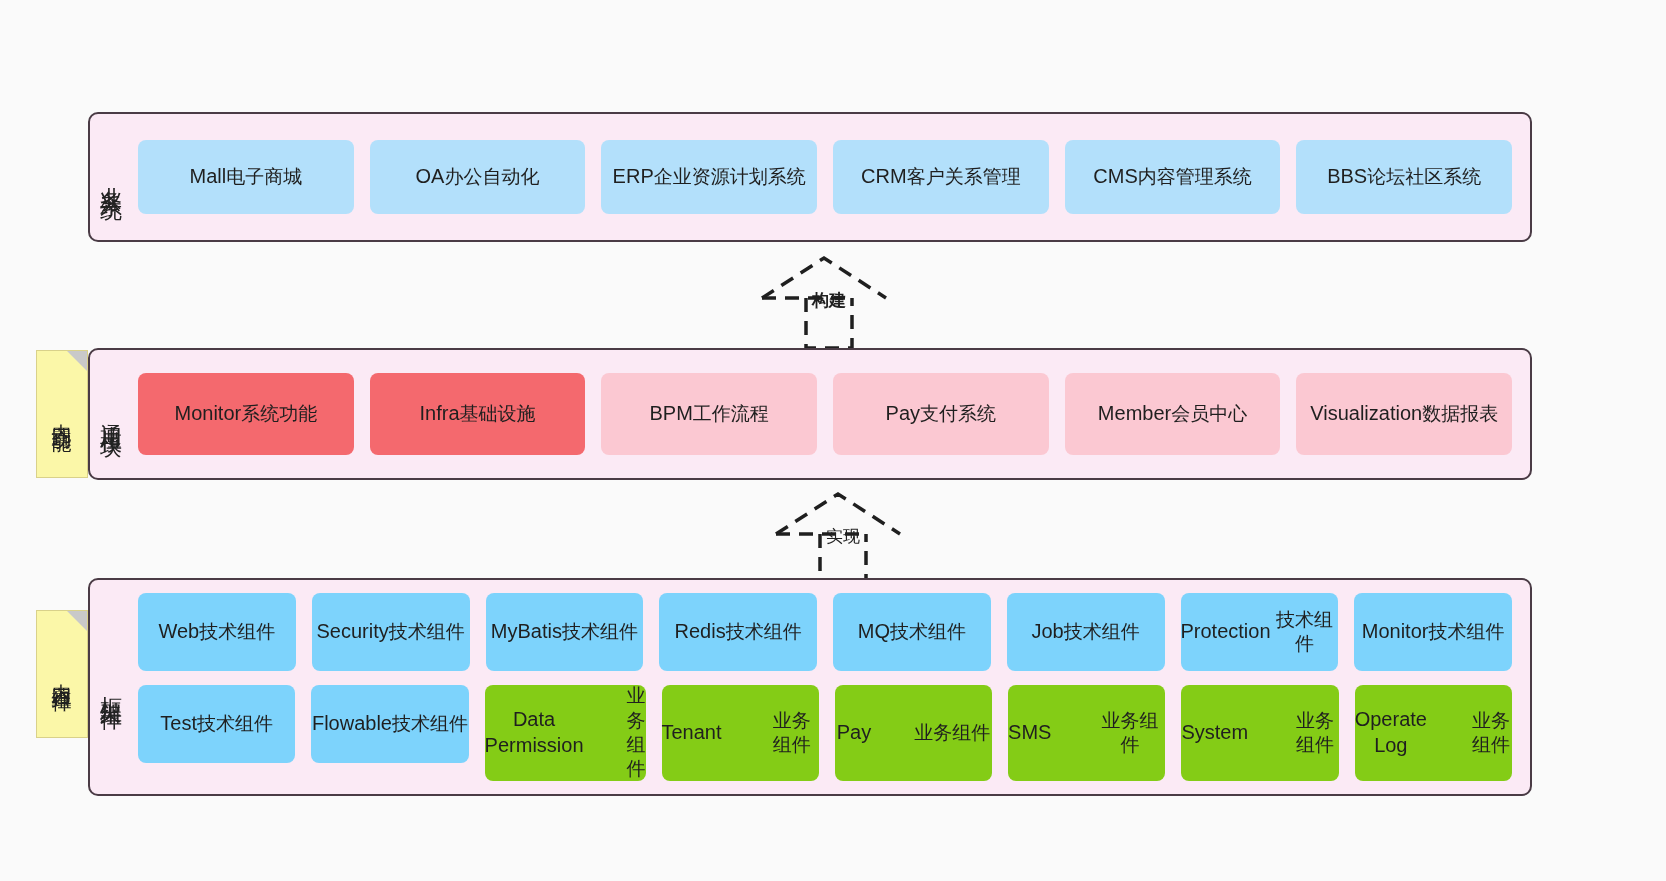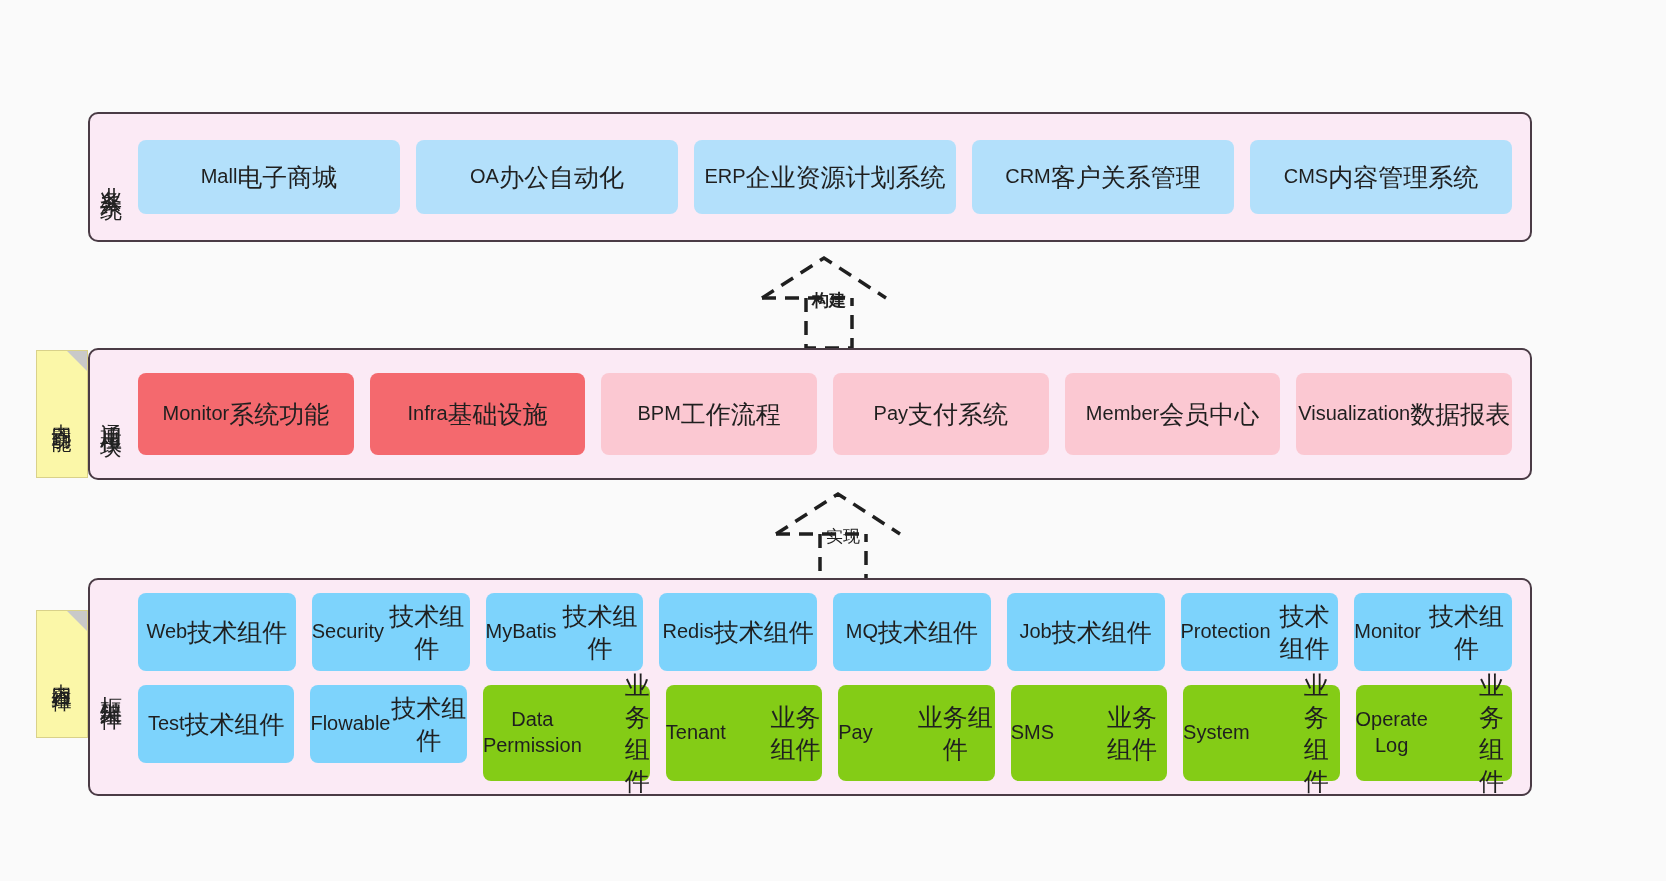--- a/index.html
+++ b/index.html
@@ -70,21 +70,21 @@
     flex-direction: row;
     align-items: center;
     justify-content: center;
     text-align: center;
     color: #1f1f1f;
     line-height: 1.28;
     box-sizing: border-box;
     padding: 6px 0;
   }
   .card .t1 { font-size: 20px; }
-  .card .t2 { font-size: 25px; }
+  .card .t2 { font-size: 19px; }
 
   .biz-card   { background: #b3e0fb; height: 74px; }
   .mod-strong { background: #f4696e; height: 82px; }
   .mod-light  { background: #fbc8d2; height: 82px; }
   .fw-strong  { background: #7dd3fc; height: 78px; }
   .fw-light   { background: #84cc16; height: 96px; gap: 43px; }
 
   
   .sticky {
     position: absolute;
@@ -145,20 +145,24 @@
         <div class="t2">企业资源计划系统</div>
       </div>
       <div class="card biz-card">
         <div class="t1">CRM</div>
         <div class="t2">客户关系管理</div>
       </div>
       <div class="card biz-card">
         <div class="t1">CMS</div>
         <div class="t2">内容管理系统</div>
       </div>
+      <div class="card biz-card">
+        <div class="t1">BBS</div>
+        <div class="t2">论坛社区系统</div>
+      </div>
     </div>
 </div>
 
 <svg class="connector" style="left:756px; top:252px; width:160px; height:100px;" viewBox="0 0 160 100">
   <path d="M 6 46 L 68 6 L 130 46" fill="none" stroke="#1f1f1f" stroke-width="3.5" stroke-dasharray="14,9" stroke-linecap="butt"></path>
   <path d="M 6 46 L 96 46" fill="none" stroke="#1f1f1f" stroke-width="3.5" stroke-dasharray="14,9"></path>
   <path d="M 50 46 L 50 96 L 96 96 L 96 46" fill="none" stroke="#1f1f1f" stroke-width="3.5" stroke-dasharray="14,9"></path>
 </svg>
 <div class="conn-label" style="left:812px; top:289px;font-weight:bold;">构建</div>
 

